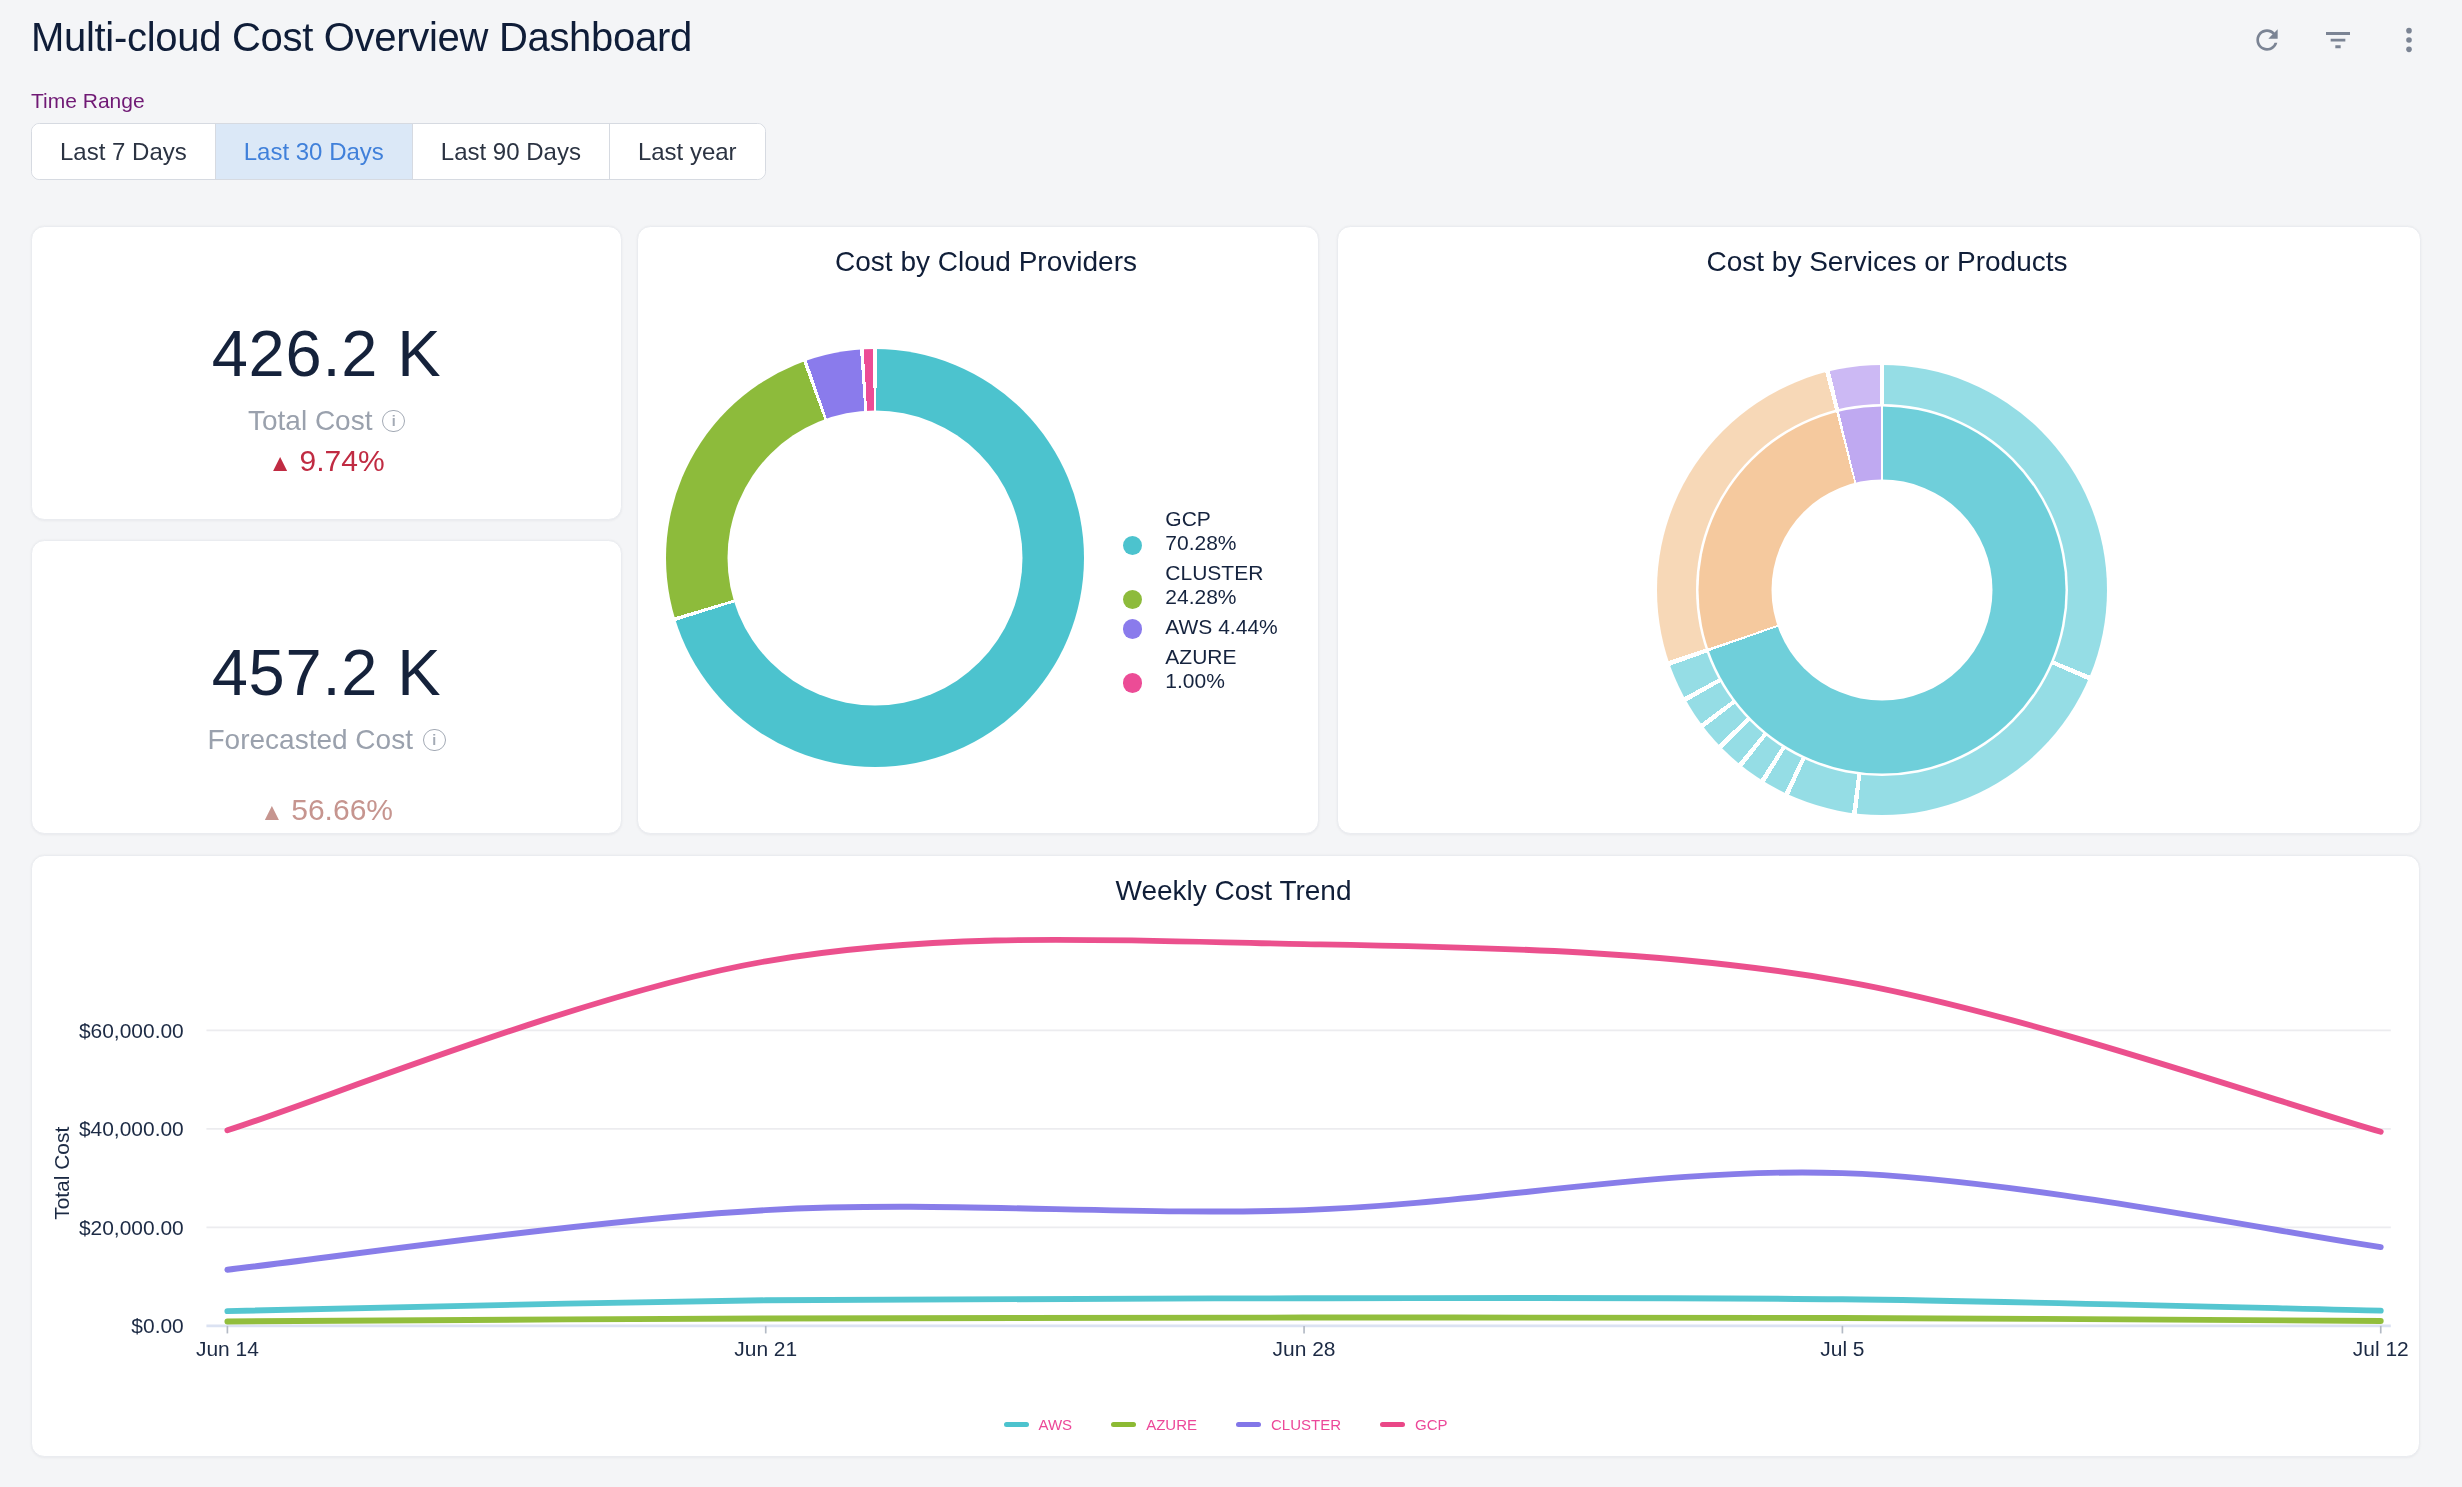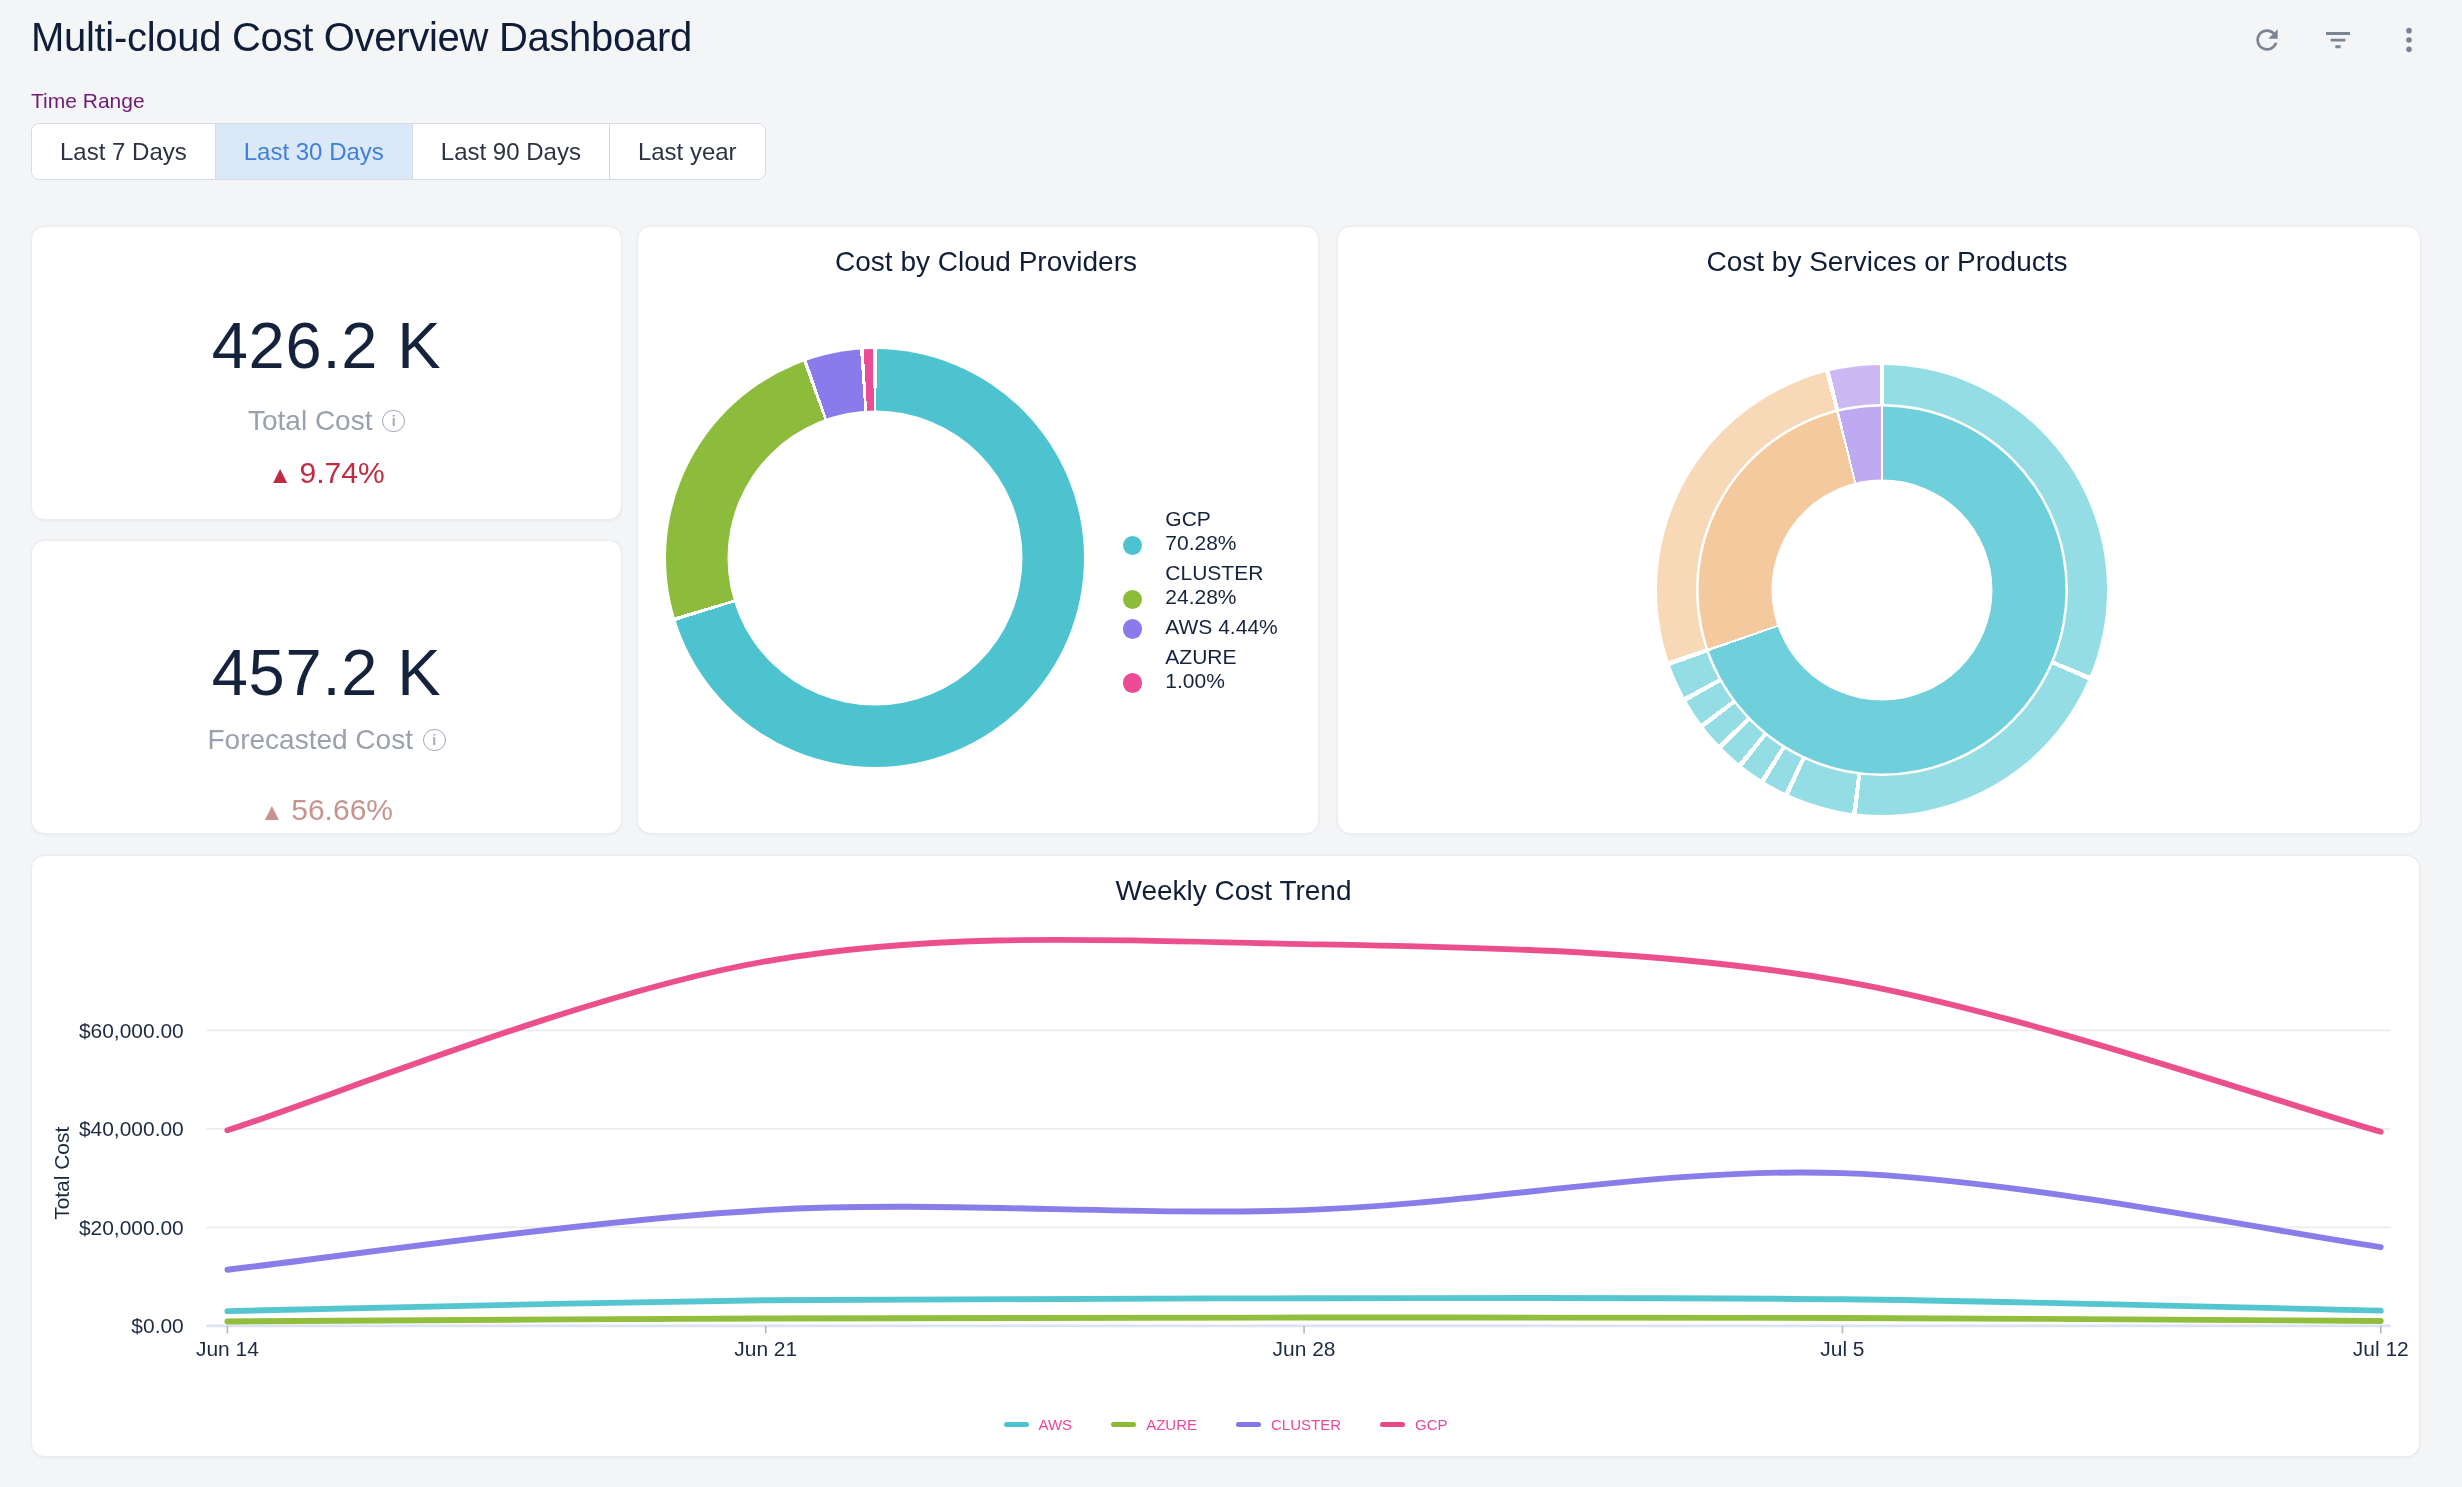--- a/index.html
+++ b/index.html
@@ -24,29 +24,29 @@
   #kpi1{left:31px;top:226px;width:591px;height:294px}
   #kpi2{left:31px;top:540px;width:591px;height:294px}
   #donut-panel{left:637px;top:226px;width:682px;height:608px}
   #sunburst-panel{left:1337px;top:226px;width:1084px;height:608px}
   #trend-panel{left:31px;top:855px;width:2389px;height:602px}
 
   .panel-title{position:absolute;top:18.5px;left:16px;right:0;text-align:center;font-size:28px;font-weight:500;color:#101e38}
 
   
   .kpi-value{position:absolute;width:100%;text-align:center;font-size:65px;font-weight:500;color:#15223b;line-height:1;letter-spacing:0.8px}
-  #kpi1 .kpi-value{top:86px}
+  #kpi1 .kpi-value{top:94px}
   #kpi2 .kpi-value{top:99px}
   .kpi-label{position:absolute;width:100%;display:flex;justify-content:center;align-items:center;gap:10px;font-size:28px;color:#9aa1ad}
   #kpi1 .kpi-label{top:178px}
   #kpi2 .kpi-label{top:183px}
   .info-icon{width:22.6px;height:22.6px;border:1.7px solid #a3aab5;border-radius:50%;display:inline-flex;align-items:center;justify-content:center;font-size:14.3px;font-weight:700;color:#a3aab5;cursor:pointer}
   .info-icon::after{content:"i"}
   .kpi-delta{position:absolute;width:100%;text-align:center;font-size:30px;font-weight:500}
-  #kpi1 .kpi-delta{top:229px;color:#c02b42}
+  #kpi1 .kpi-delta{top:217px;color:#c02b42}
   #kpi2 .kpi-delta{top:252px;color:#c6958f}
   .delta-arrow{font-size:24px;margin-right:7.5px}
 
   
   .donut{position:absolute;border-radius:50%}
   #donut1{left:28px;top:122px;width:418px;height:418px}
   .hole{position:absolute;left:50%;top:50%;transform:translate(-50%,-50%);background:#fff;border-radius:50%}
   #donut1 .hole{width:295px;height:295px}
   .legend{position:absolute;left:485px;top:280px;width:161px}
   .legend-item{display:flex;align-items:flex-end;gap:23px;margin-bottom:5.9px;font-size:21px;color:#15233e;line-height:24px;cursor:pointer}

